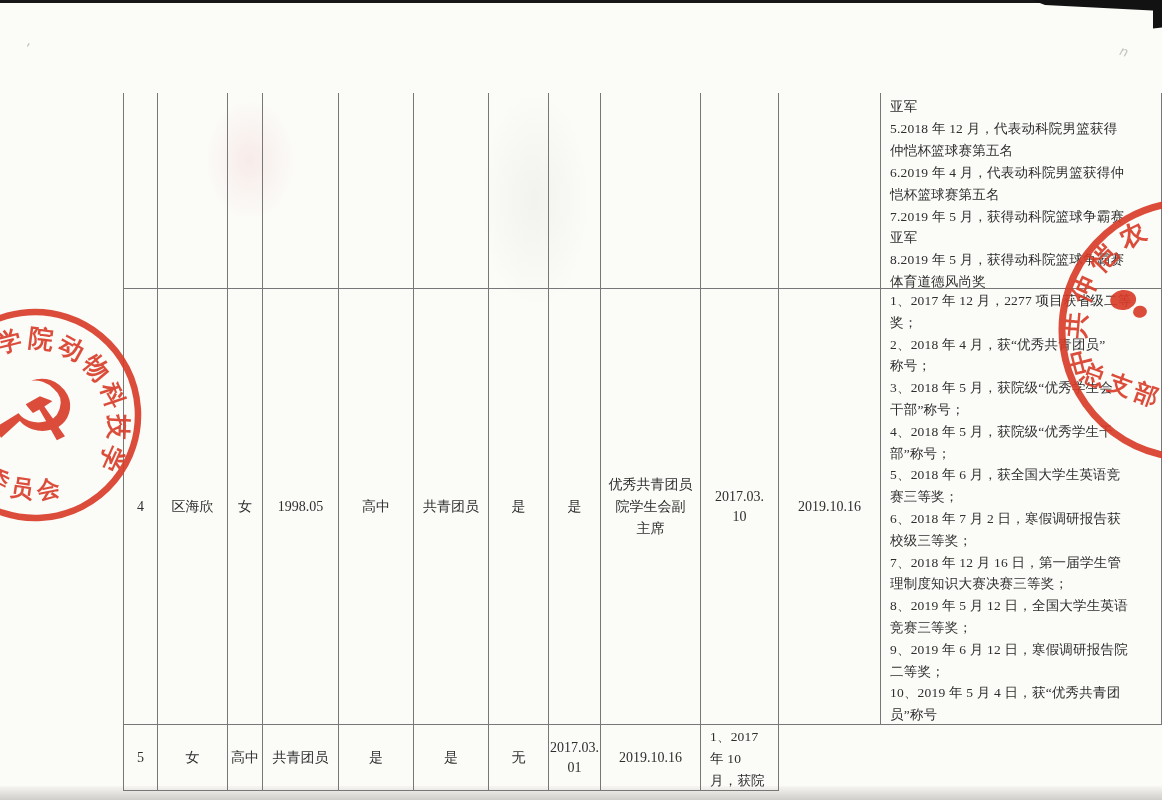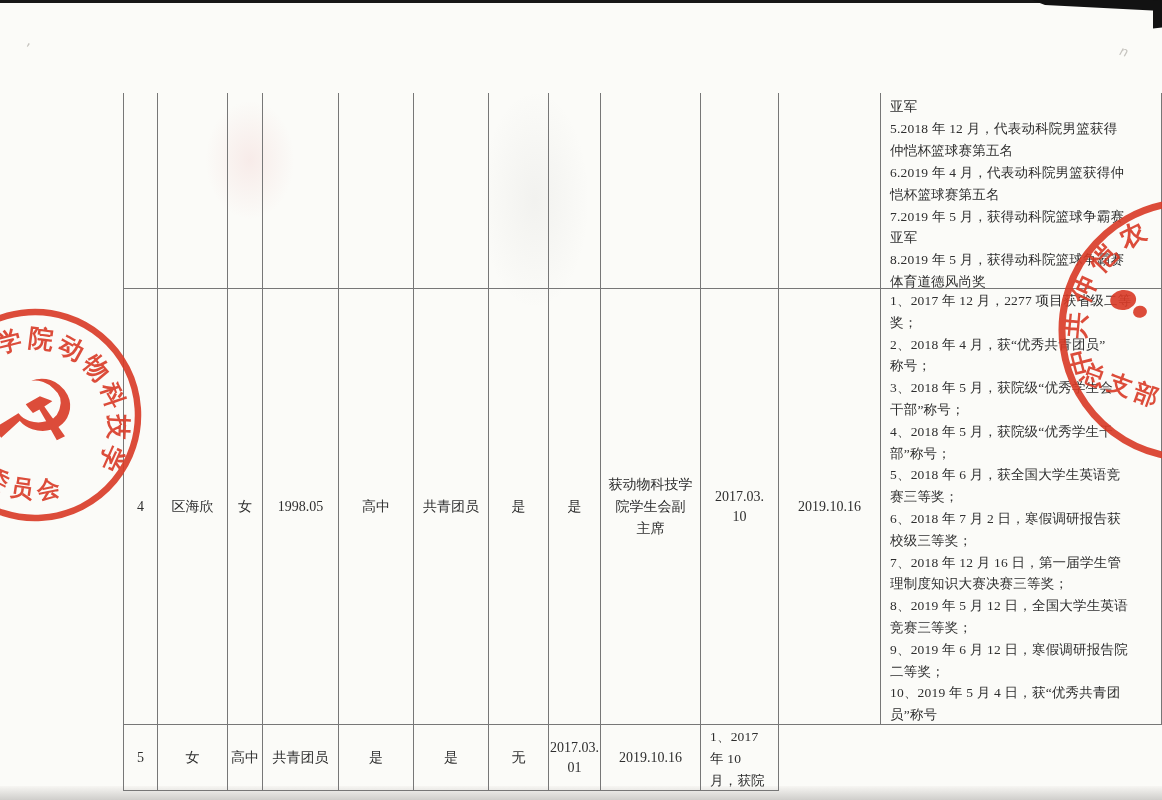--- a/index.html
+++ b/index.html
@@ -104,21 +104,21 @@
 体育道德风尚奖</div>
 
     <div class="cell c1 r2">4</div>
     <div class="cell r2">区海欣</div>
     <div class="cell r2">女</div>
     <div class="cell r2">1998.05</div>
     <div class="cell r2">高中</div>
     <div class="cell r2">共青团员</div>
     <div class="cell r2">是</div>
     <div class="cell r2">是</div>
-    <div class="cell r2 poscell">获动物科技学
+    <div class="cell r2 poscell">优秀共青团员
 院学生会副
 主席</div>
     <div class="cell r2 datecell">2017.03.
 10</div>
     <div class="cell r2 datecell">2019.10.16</div>
     <div class="cell r2 awards">1、2017 年 12 月，2277 项目获省级二等
 奖；
 2、2018 年 4 月，获“优秀共青团员”
 称号；
 3、2018 年 5 月，获院级“优秀学生会

